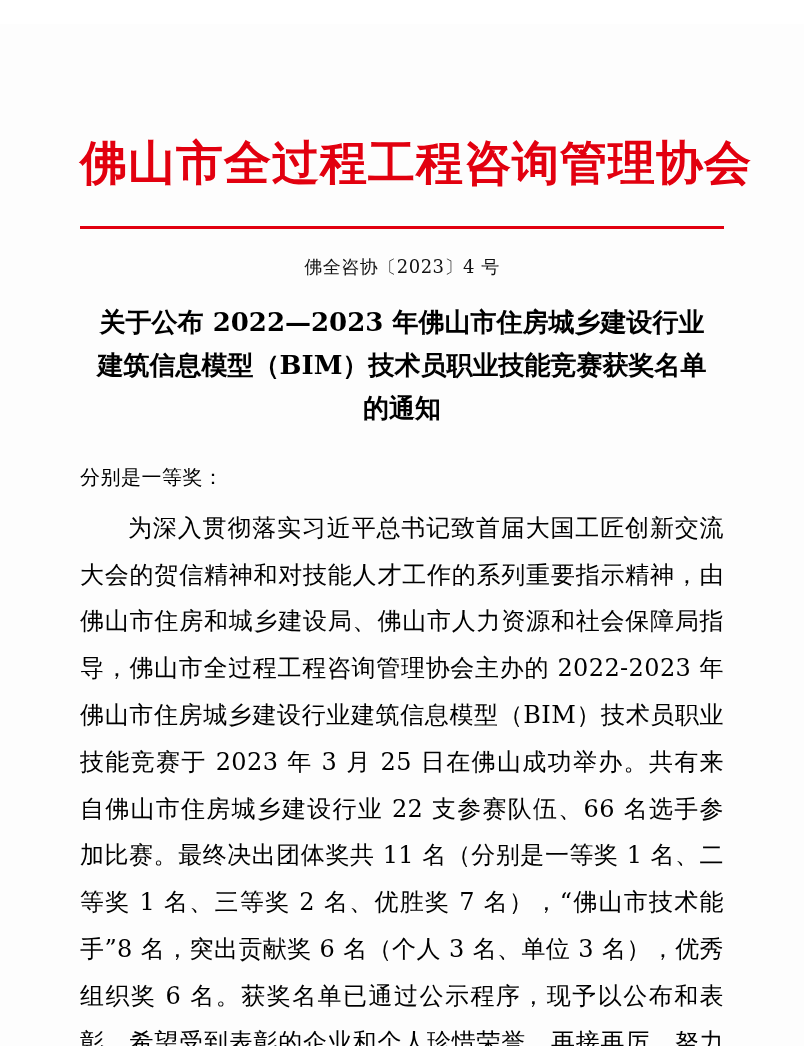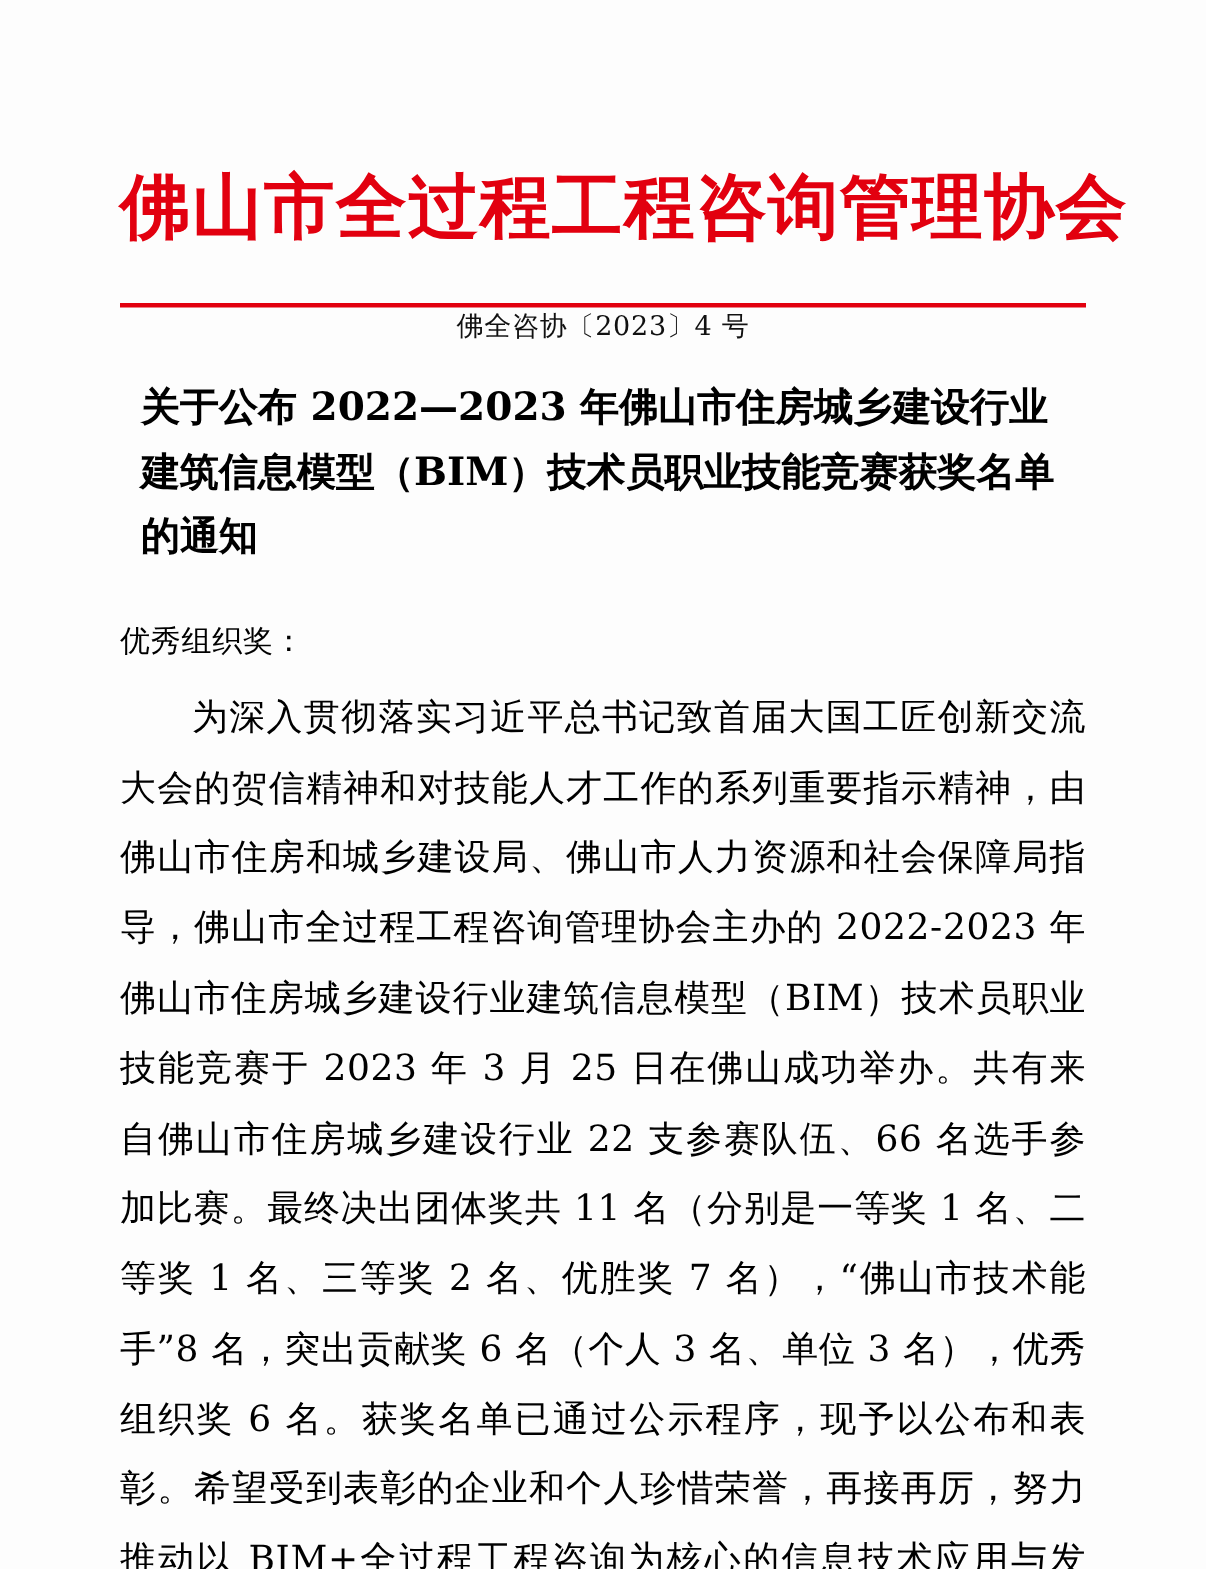--- a/index.html
+++ b/index.html
@@ -24,36 +24,39 @@
   .masthead {
     text-align: center;
     color: #e2000f;
     font-family: "DejaVu Serif", serif;
     font-weight: bold;
     font-size: 47px;
     letter-spacing: 1px;
     padding-top: 112px;
     line-height: 1.15;
     white-space: nowrap;
+    margin-top: 24px;
   }
   .red-rule {
     margin-top: 36px;
     height: 3px;
     background: #e2000f;
     width: 100%;
   }
   .doc-number {
     text-align: center;
     font-size: 18px;
     color: #111;
+    margin-top: 26px;
     letter-spacing: 0.5px;
     font-family: "DejaVu Serif", serif;
   }
   .doc-title {
     margin-top: 22px;
+    text-align: center;
     font-size: 26px;
     font-weight: bold;
     line-height: 1.65;
     color: #000;
     font-family: "DejaVu Serif", serif;
     padding: 0 14px;
   }
   .salutation {
     margin-top: 34px;
     font-size: 20px;
@@ -78,17 +81,17 @@
 <div class="page">
 
   <div class="masthead">佛山市全过程工程咨询管理协会</div>
 
   <div class="red-rule"></div>
 
   <div class="doc-number">佛全咨协〔2023〕4 号</div>
 
   <div class="doc-title">关于公布 2022—2023 年佛山市住房城乡建设行业建筑信息模型（BIM）技术员职业技能竞赛获奖名单的通知</div>
 
-  <div class="salutation">优秀组织奖：</div>
+  <div class="salutation">分别是一等奖：</div>
 
   <div class="body-text">为深入贯彻落实习近平总书记致首届大国工匠创新交流大会的贺信精神和对技能人才工作的系列重要指示精神，由佛山市住房和城乡建设局、佛山市人力资源和社会保障局指导，佛山市全过程工程咨询管理协会主办的 2022-2023 年佛山市住房城乡建设行业建筑信息模型（BIM）技术员职业技能竞赛于 2023 年 3 月 25 日在佛山成功举办。共有来自佛山市住房城乡建设行业 22 支参赛队伍、66 名选手参加比赛。最终决出团体奖共 11 名（分别是一等奖 1 名、二等奖 1 名、三等奖 2 名、优胜奖 7 名），“佛山市技术能手”8 名，突出贡献奖 6 名（个人 3 名、单位 3 名），优秀组织奖 6 名。获奖名单已通过公示程序，现予以公布和表彰。希望受到表彰的企业和个人珍惜荣誉，再接再厉，努力推动以 BIM+全过程工程咨询为核心的信息技术应用与发展，提高项目全过程工程咨询质量，促进行业高质量发展。</div>
 
 </div>
 
 </body></html>

